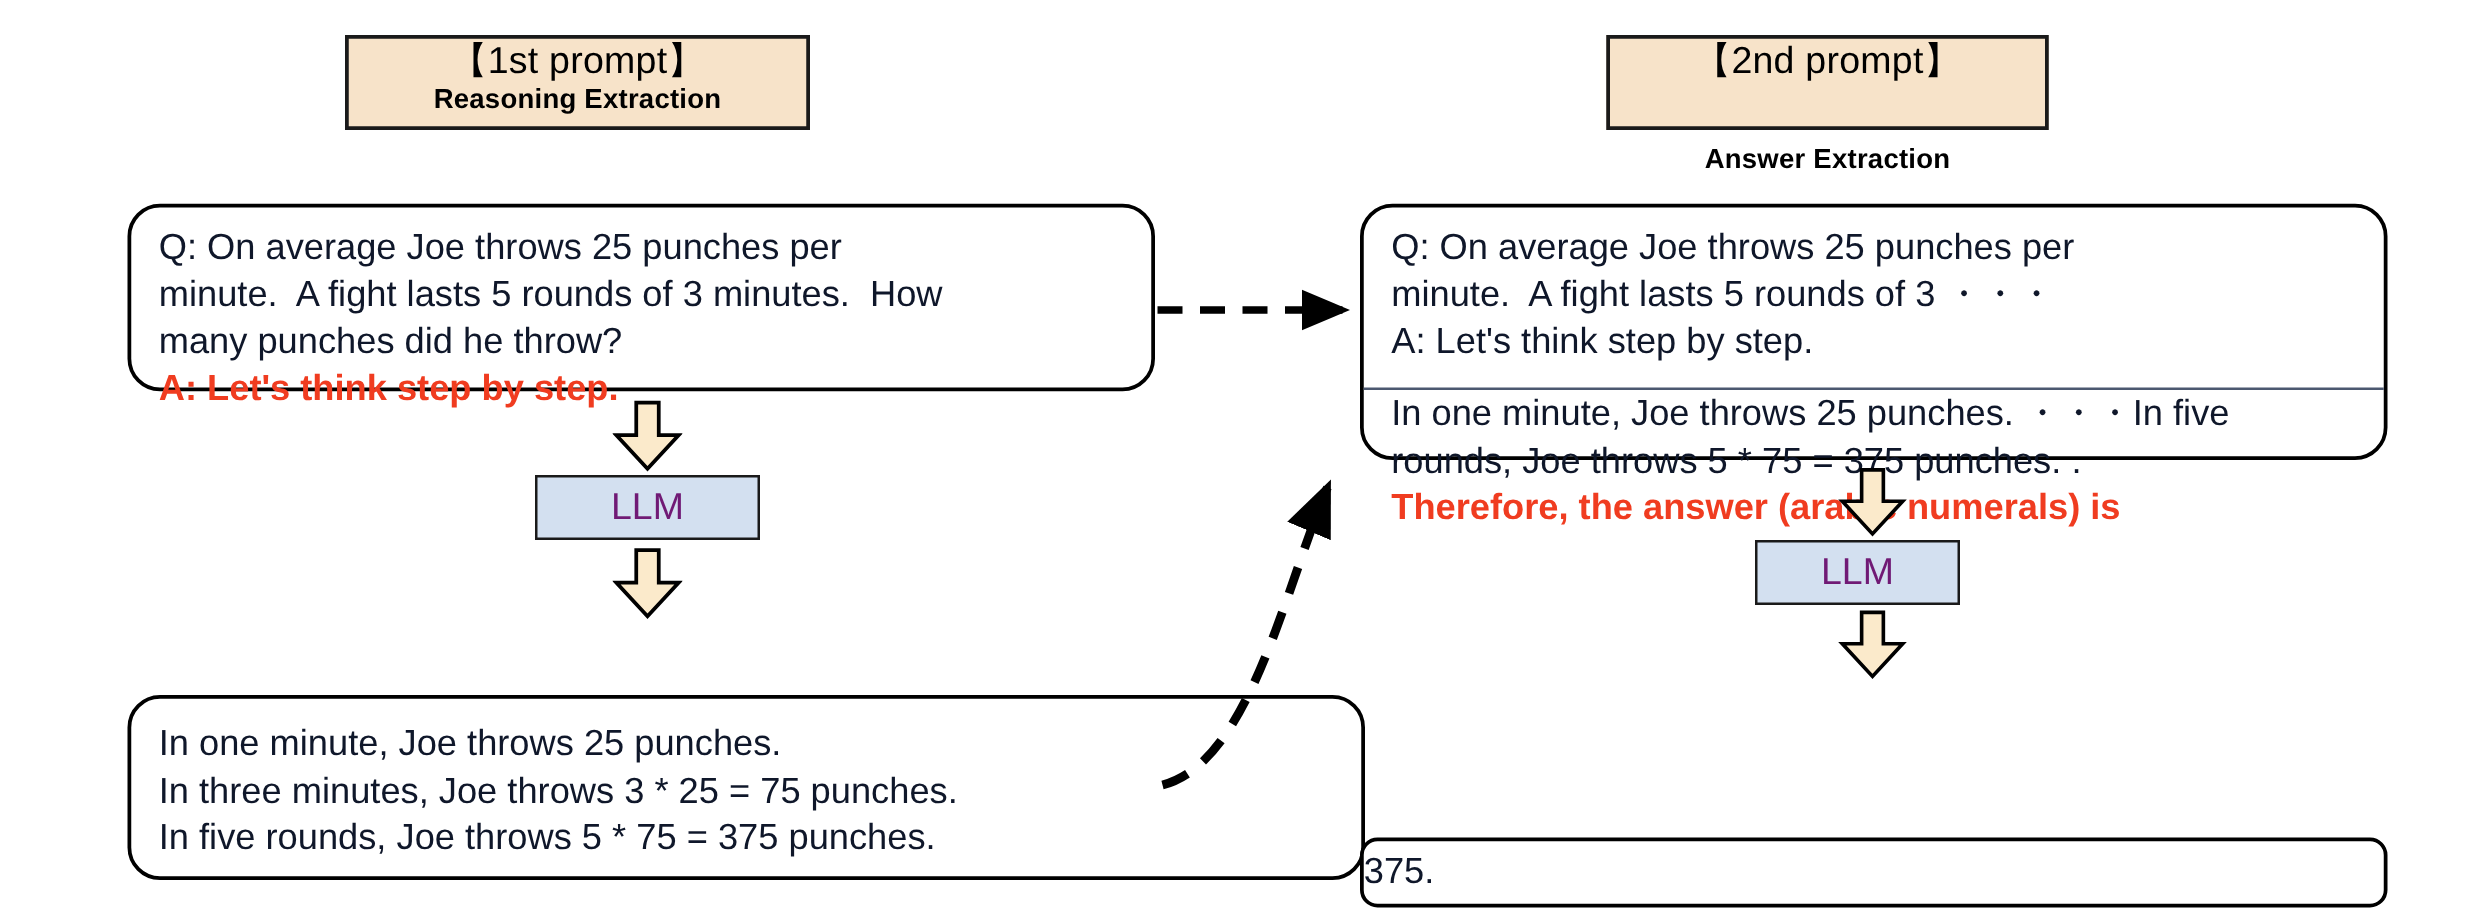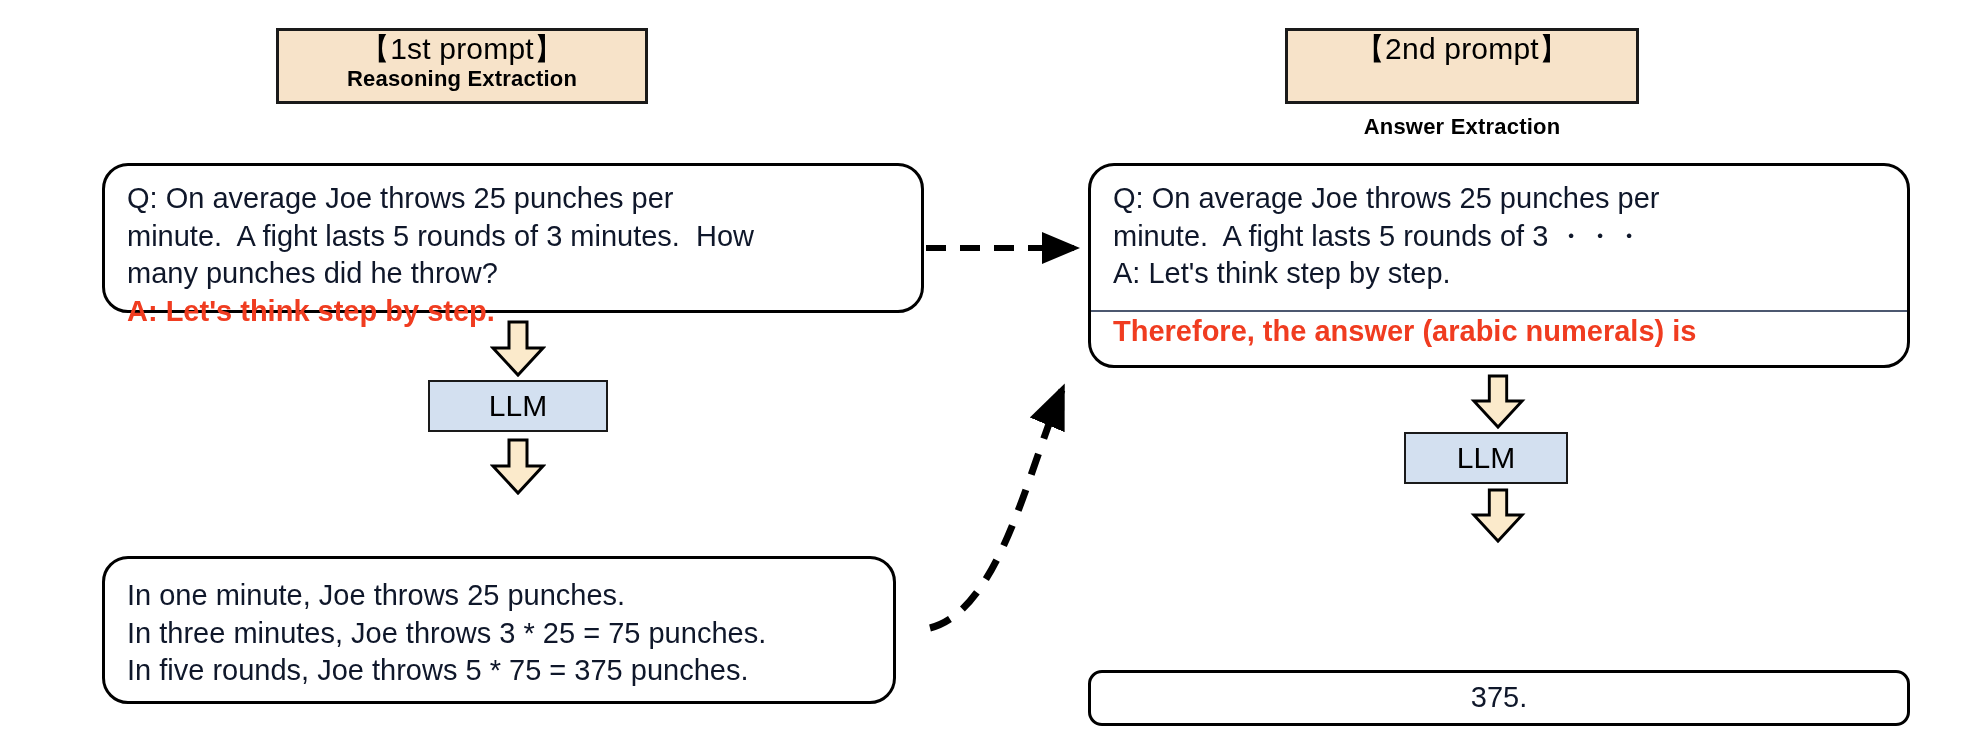--- a/index.html
+++ b/index.html
@@ -79,21 +79,21 @@
   
   .llm-box {
     position: absolute;
     box-sizing: border-box;
     background: #D3E0F0;
     border: 2px solid #1a1a1a;
     display: flex;
     align-items: center;
     justify-content: center;
     font-size: 30px;
-    color: #000000;
+    color: #701a75;
   }
 
   
   .block-arrow {
     position: absolute;
   }
 
   
   .connector {
     position: absolute;
@@ -126,57 +126,59 @@
   </svg>
 
   <div class="llm-box" style="left:428px; top:380px; width:180px; height:52px;">
     <span>LLM</span>
   </div>
 
   <svg class="block-arrow" style="left:490px; top:438px;" width="56" height="58" viewBox="0 0 56 58">
     <polygon points="19,2 37,2 37,28 53,28 28,55 3,28 19,28" fill="#FBEACB" stroke="#000000" stroke-width="3" stroke-linejoin="miter"></polygon>
   </svg>
 
-  <div class="round-box box-pad" style="left:102px; top:556px; width:794px; height:148px; padding-top:18px;">
+  <div class="round-box box-pad" style="left:102px; top:556px; width:990px; height:148px; padding-top:18px;">
     <div class="txt">In one minute, Joe throws 25 punches.
 In three minutes, Joe throws 3 * 25 = 75 punches.
 In five rounds, Joe throws 5 * 75 = 375 punches.</div>
   </div>
 
   <div class="header-box" style="left:1285px; top:28px; width:354px; height:76px;gap:48px;">
     <div class="header-line1">【2nd prompt】</div>
     <div class="header-line2">Answer Extraction</div>
   </div>
 
   <div class="round-box" style="left:1088px; top:163px; width:822px; height:205px;">
     <div class="box-pad" style="padding-bottom:6px;">
       <div class="txt">Q: On average Joe throws 25 punches per
 minute.  A fight lasts 5 rounds of 3 ・・・
 A: Let's think step by step.</div>
     </div>
     <div class="divider" style="left:0; right:0; top:144px; width:100%;"></div>
     <div class="box-pad" style="padding-top:14px;">
+      <div class="txt">In one minute, Joe throws 25 punches. ・・・In five
+rounds, Joe throws 5 * 75 = 375 punches. .</div>
       <div class="txt red">Therefore, the answer (arabic numerals) is</div>
     </div>
   </div>
 
   <svg class="block-arrow" style="left:1470px; top:374px;" width="56" height="56" viewBox="0 0 56 58">
     <polygon points="19,2 37,2 37,28 53,28 28,55 3,28 19,28" fill="#FBEACB" stroke="#000000" stroke-width="3" stroke-linejoin="miter"></polygon>
   </svg>
 
   <div class="llm-box" style="left:1404px; top:432px; width:164px; height:52px;">
     <span>LLM</span>
   </div>
 
   <svg class="block-arrow" style="left:1470px; top:488px;" width="56" height="56" viewBox="0 0 56 58">
     <polygon points="19,2 37,2 37,28 53,28 28,55 3,28 19,28" fill="#FBEACB" stroke="#000000" stroke-width="3" stroke-linejoin="miter"></polygon>
   </svg>
 
   <div class="round-box" style="left:1088px; top:670px; width:822px; height:56px; border-radius:14px;
-              display:flex; align-items:center; justify-content:center;">
+              display:flex; align-items:center; justify-content:flex-start;">
     <div class="txt center">375.</div>
   </div>
 
   <svg class="connector" viewBox="0 0 1978 738">
     <defs>
       <marker id="arrowhead" markerWidth="7" markerHeight="7" refX="5.4" refY="3.1" orient="auto" markerUnits="strokeWidth">
         <polygon points="0,0.4 6.4,3.1 0,5.8" fill="#000000"></polygon>
       </marker>
     </defs>
 

